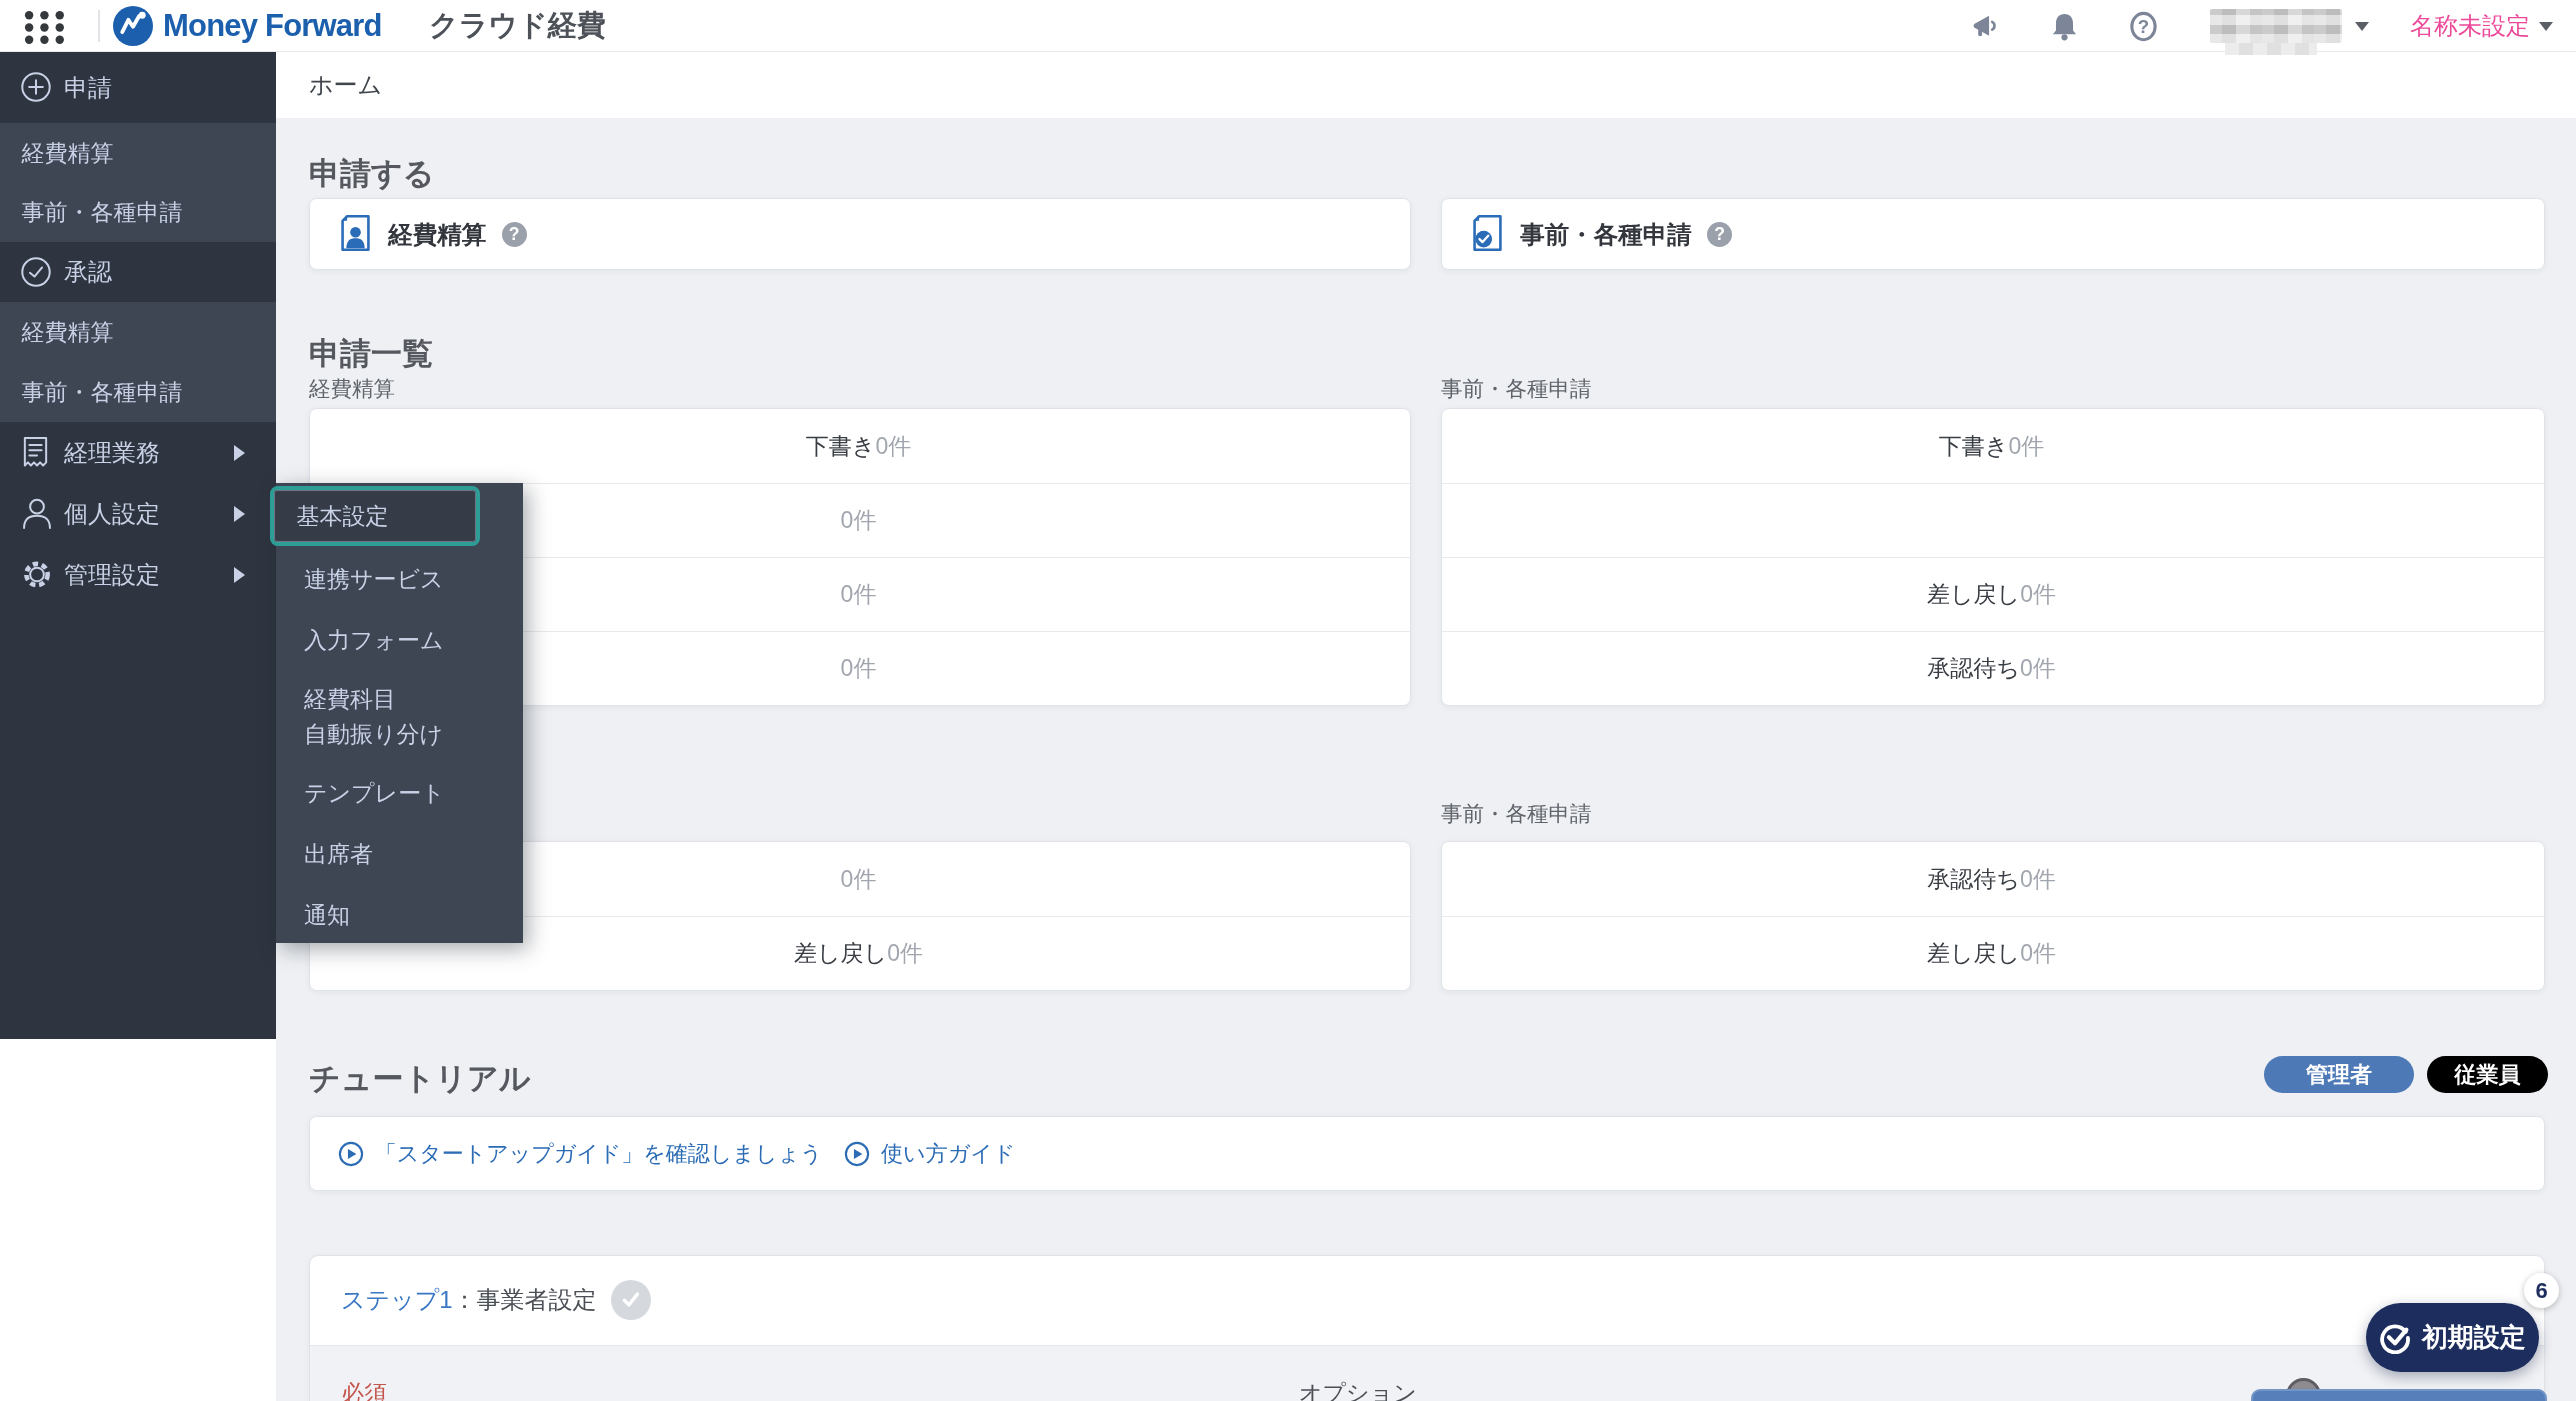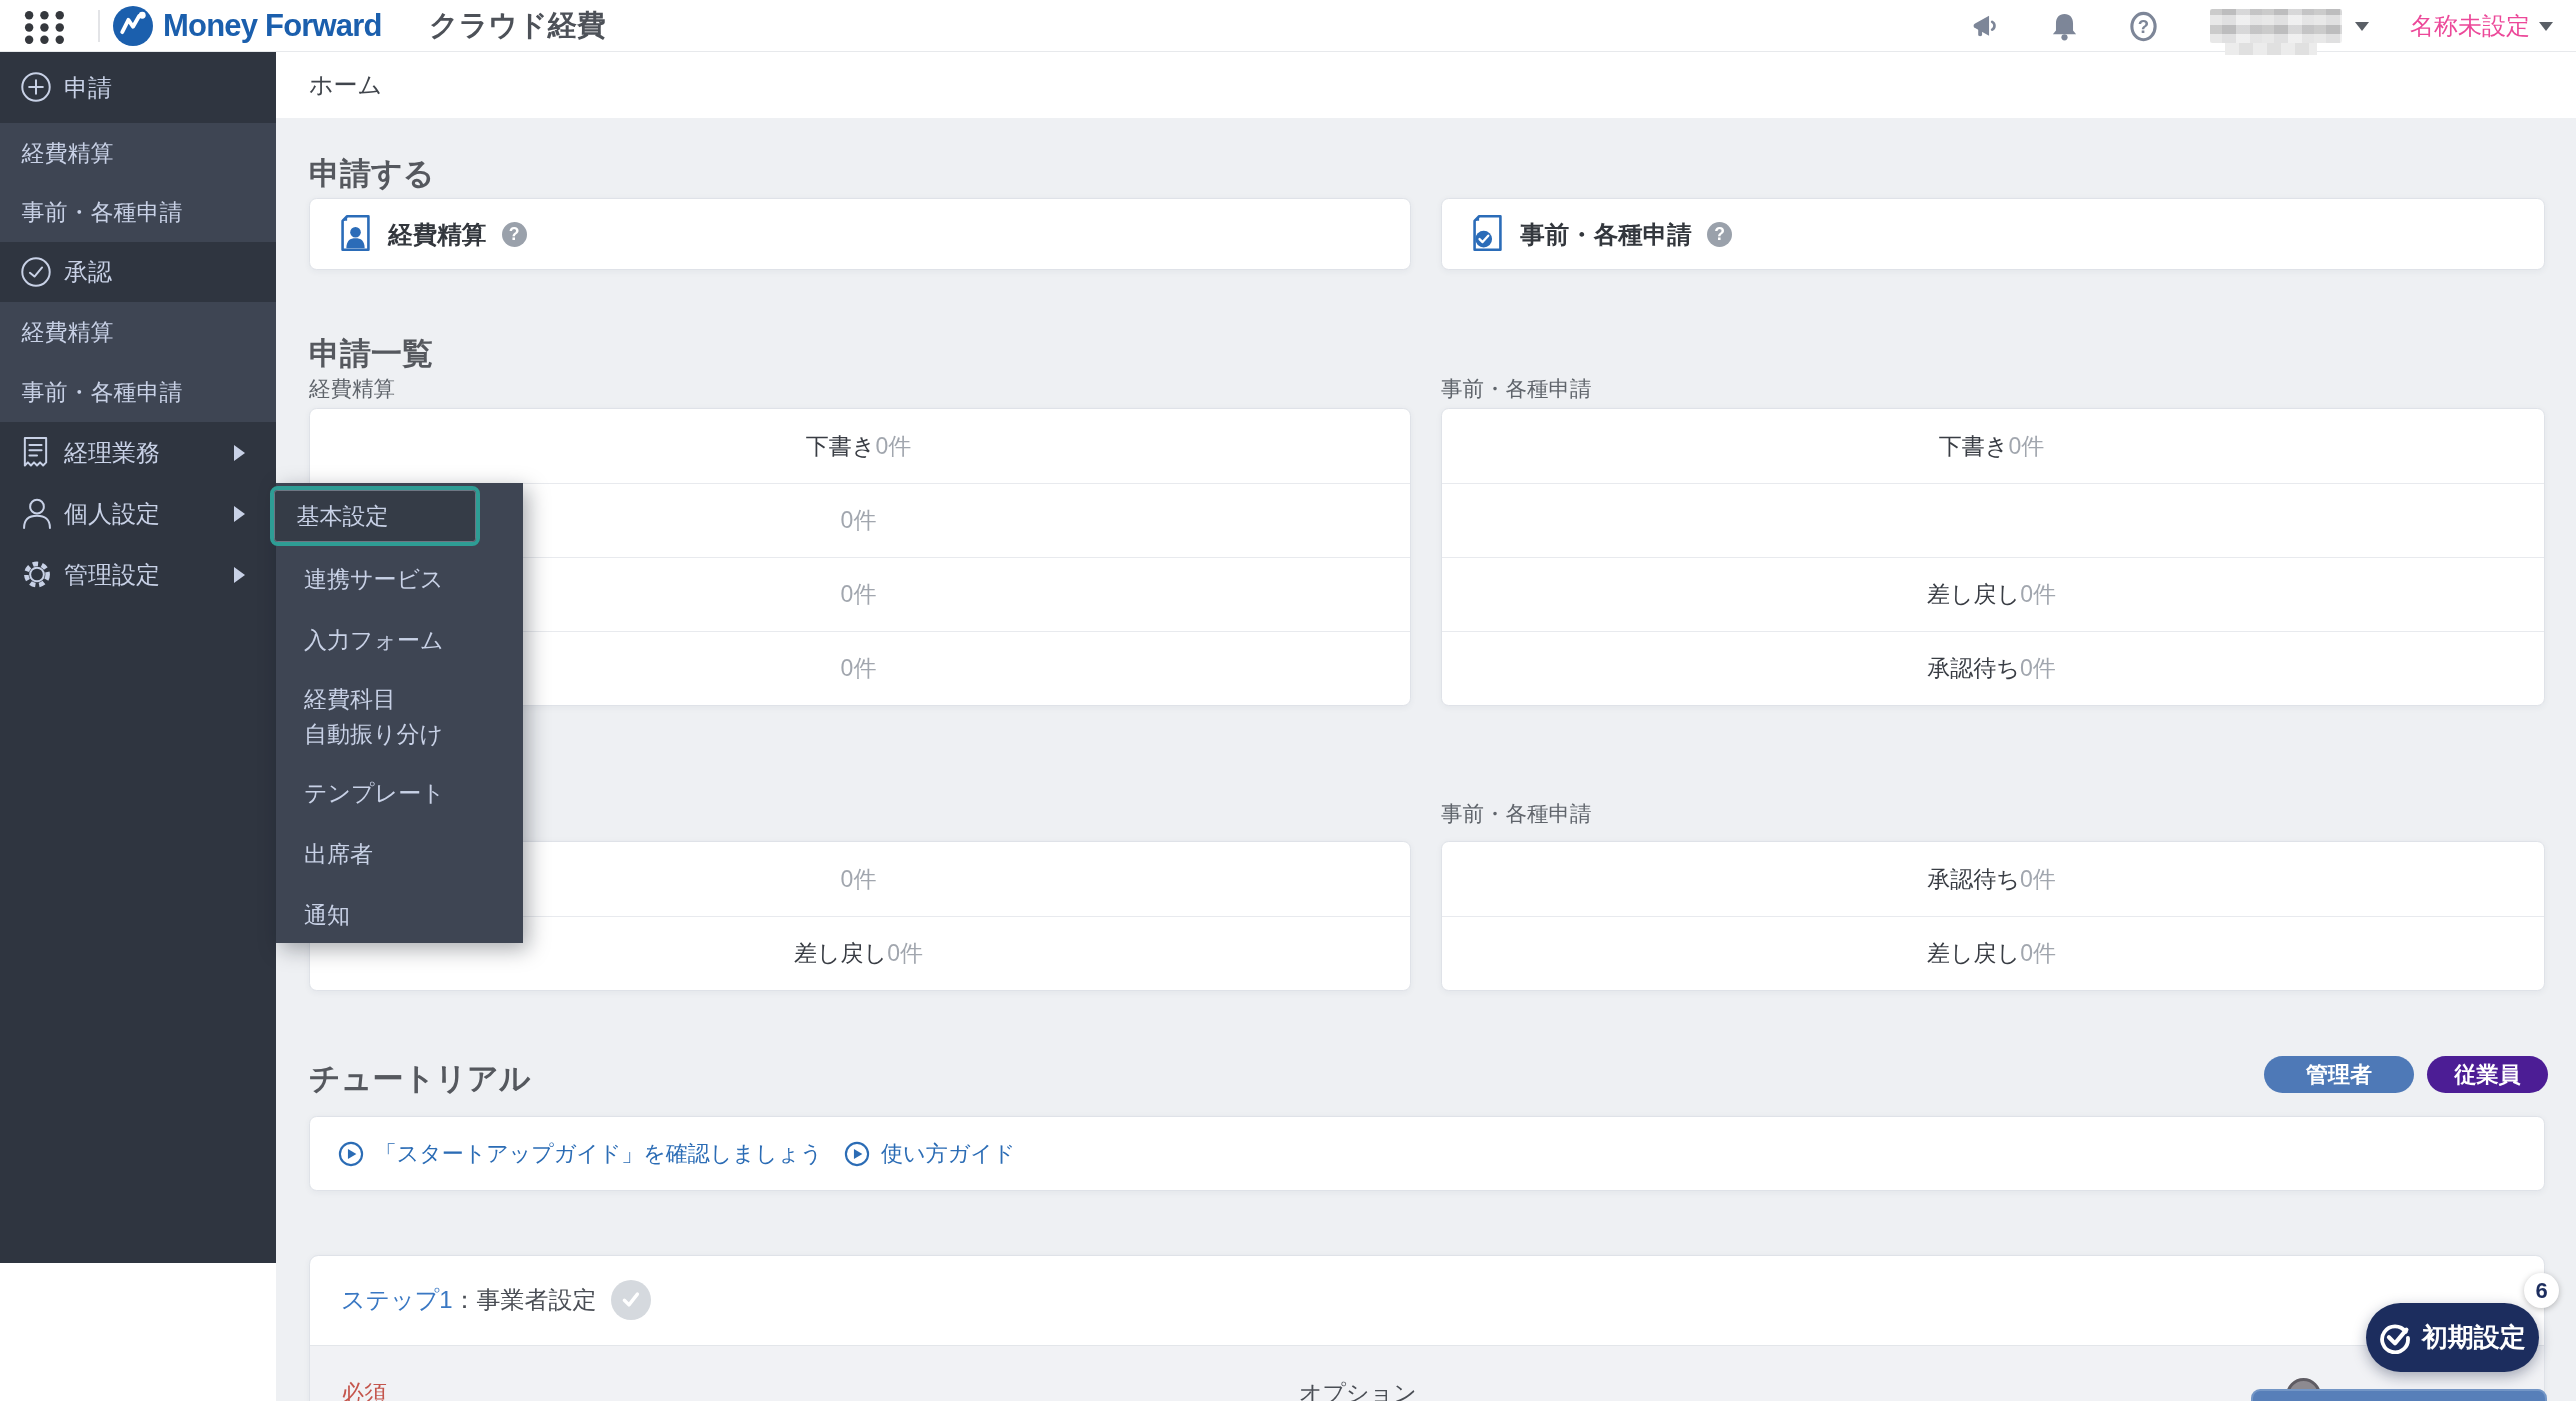--- a/index.html
+++ b/index.html
@@ -23,21 +23,21 @@
       repeating-linear-gradient(90deg,#d6d6d6 0 12.3px,#c7c7c8 12.3px 26px,#e3e3e4 26px 40px,#cfcfd0 40px 52px);
   }
   #masked-account::after { content:""; position:absolute; left:15.3px; top:34px; width:92px; height:12.3px;
     background:repeating-linear-gradient(90deg,#ececec 0 14px,#e0e0e0 14px 28px); }
   .caret-down { width:0; height:0; border-left:7px solid transparent; border-right:7px solid transparent;
     border-top:9.2px solid #5a5f66; position:absolute; }
   #tenant-label { position:absolute; left:2410px; top:0; height:52px; display:flex; align-items:center;
     font-size:24px; color:#ec4899; cursor:pointer; }
 
   
-  #sidebar { position:absolute; left:0; top:52px; width:276px; height:1211px; background:#2f3540; z-index:30; }
+  #sidebar { position:absolute; left:0; top:52px; width:276px; height:987px; background:#2f3540; z-index:30; }
   .snav { position:absolute; left:0; width:276px; display:flex; align-items:center; color:#c8d1e6;
     font-size:24px; cursor:pointer; }
   .snav.cat { padding-left:64px; }
   .snav.sub { background:#3e4553; padding-left:21.5px; font-size:23px; }
   .snav .sic { position:absolute; left:20px; }
   .snav .arr { position:absolute; right:31px; width:0; height:0;
     border-top:8.4px solid transparent; border-bottom:8.4px solid transparent; border-left:11.5px solid #c8d1e6; }
 
   
   #flyout { position:absolute; left:276px; top:483px; width:247px; height:460px; background:#3e4553;
@@ -71,21 +71,21 @@
   .lrow { height:74px; display:flex; align-items:center; justify-content:center;
     padding:0 31px 0 28px; cursor:pointer; }
   .lrow + .lrow { border-top:1.5px solid #e8eaee; }
   .lrow .rlabel { font-size:23px; color:#393d44; }
   .lrow .rcount { font-size:23px; color:#a1a6ae; }
 
   .toggle-pill { position:absolute; top:1056px; height:37px; border:none; border-radius:20px;
     color:#fff; font-size:22px; font-weight:bold; font-family:inherit; cursor:pointer;
     display:flex; align-items:center; justify-content:center; }
   #toggle-admin { left:2264px; width:150px; background:#4e79b7; }
-  #toggle-employee { left:2427px; width:121px; background:#4c1d95; }
+  #toggle-employee { left:2427px; width:121px; background:#000000; }
 
   .tut-link { display:flex; align-items:center; gap:10.7px; font-size:22px; color:#2b6cb5; cursor:pointer; }
 
   #step-card { position:absolute; left:309px; top:1255px; width:2236px; height:199px; background:#fff;
     border:1.5px solid #dfe2e8; border-radius:9.2px 9.2px 0 0; box-shadow:0 1.5px 6.1px rgba(40,50,70,.05); }
   #step-head { position:absolute; left:0; top:0; width:100%; height:87px; display:flex; align-items:center;
     padding-left:31px; font-size:24px; }
   #step-head .blue { color:#3a78c3; }
   #step-head .rest { color:#4a4e55; }
   #step-check { width:40px; height:40px; border-radius:50%; background:#d5d9de; margin-left:14px;

